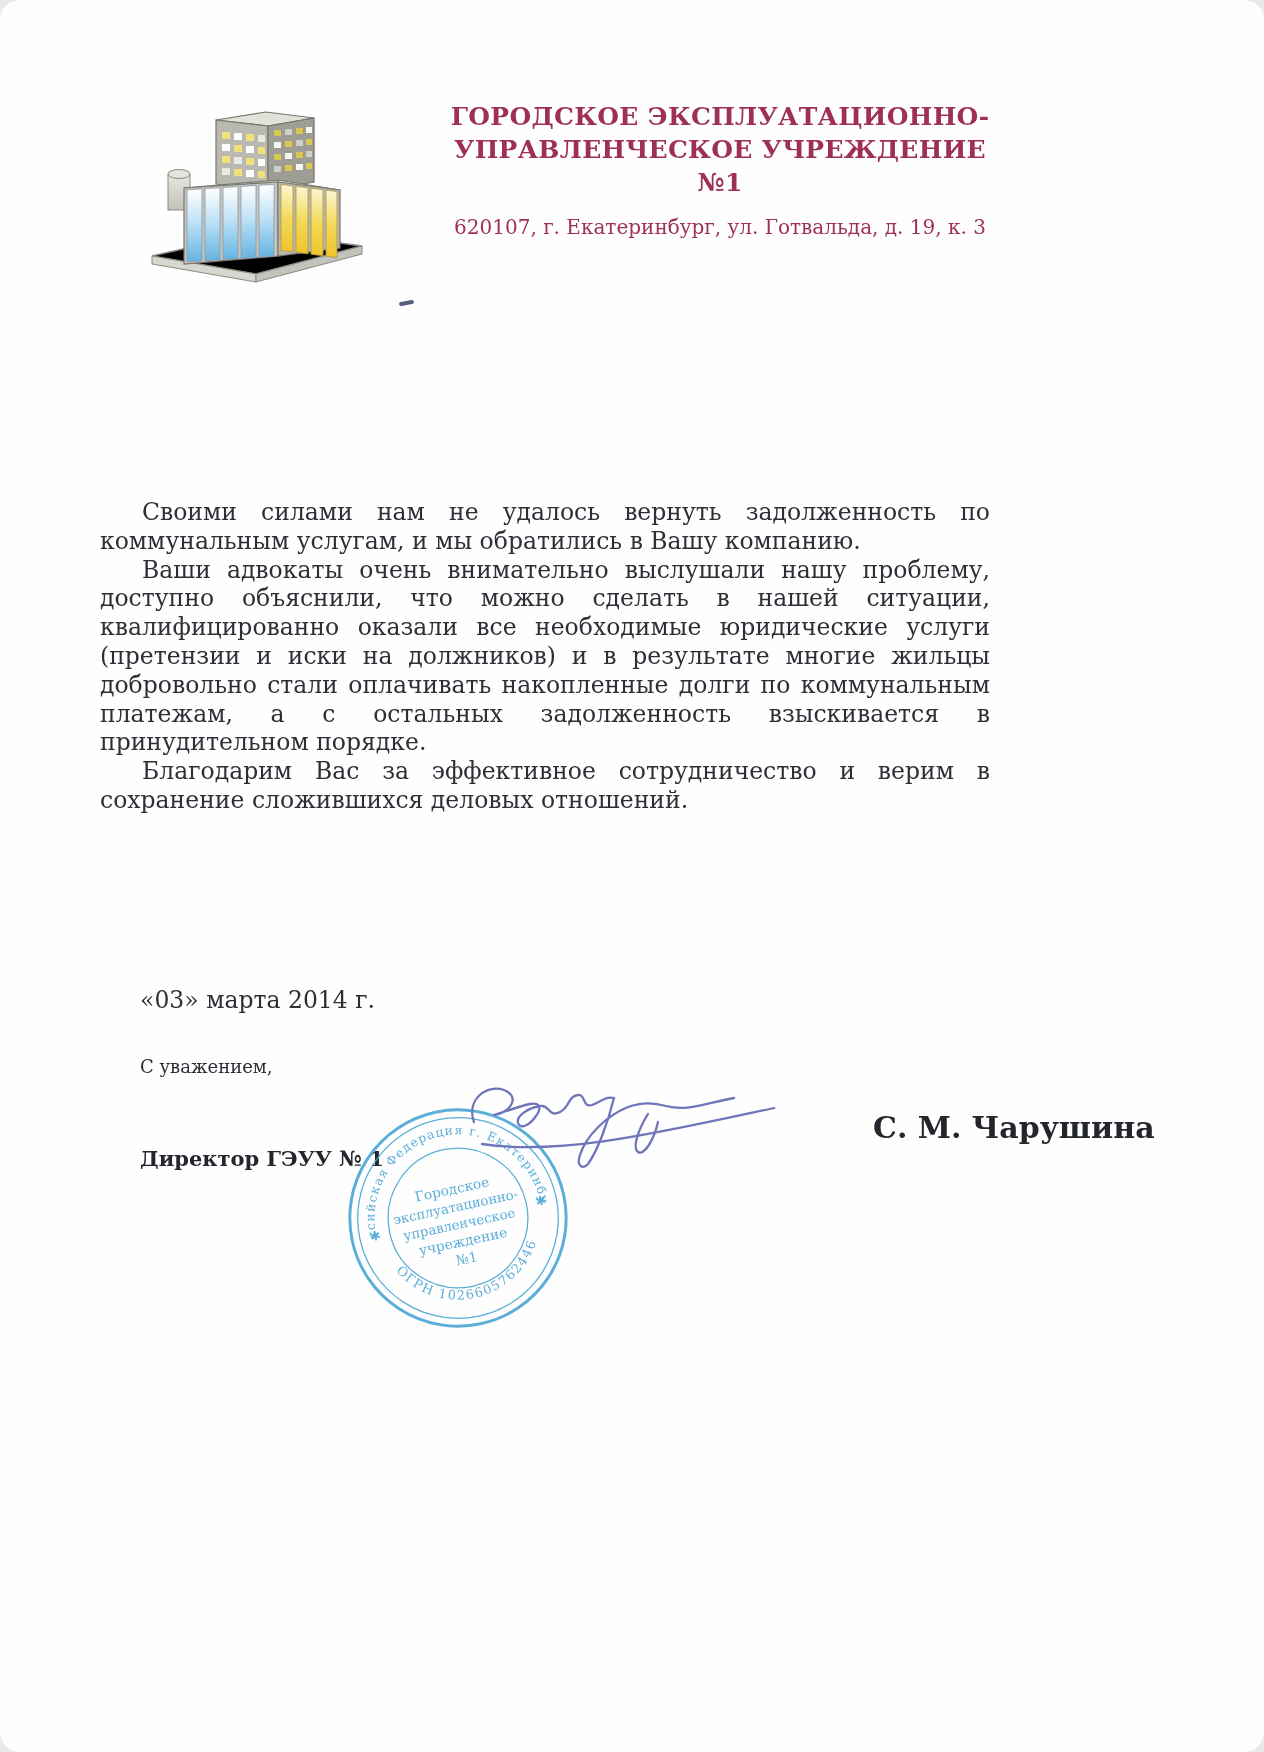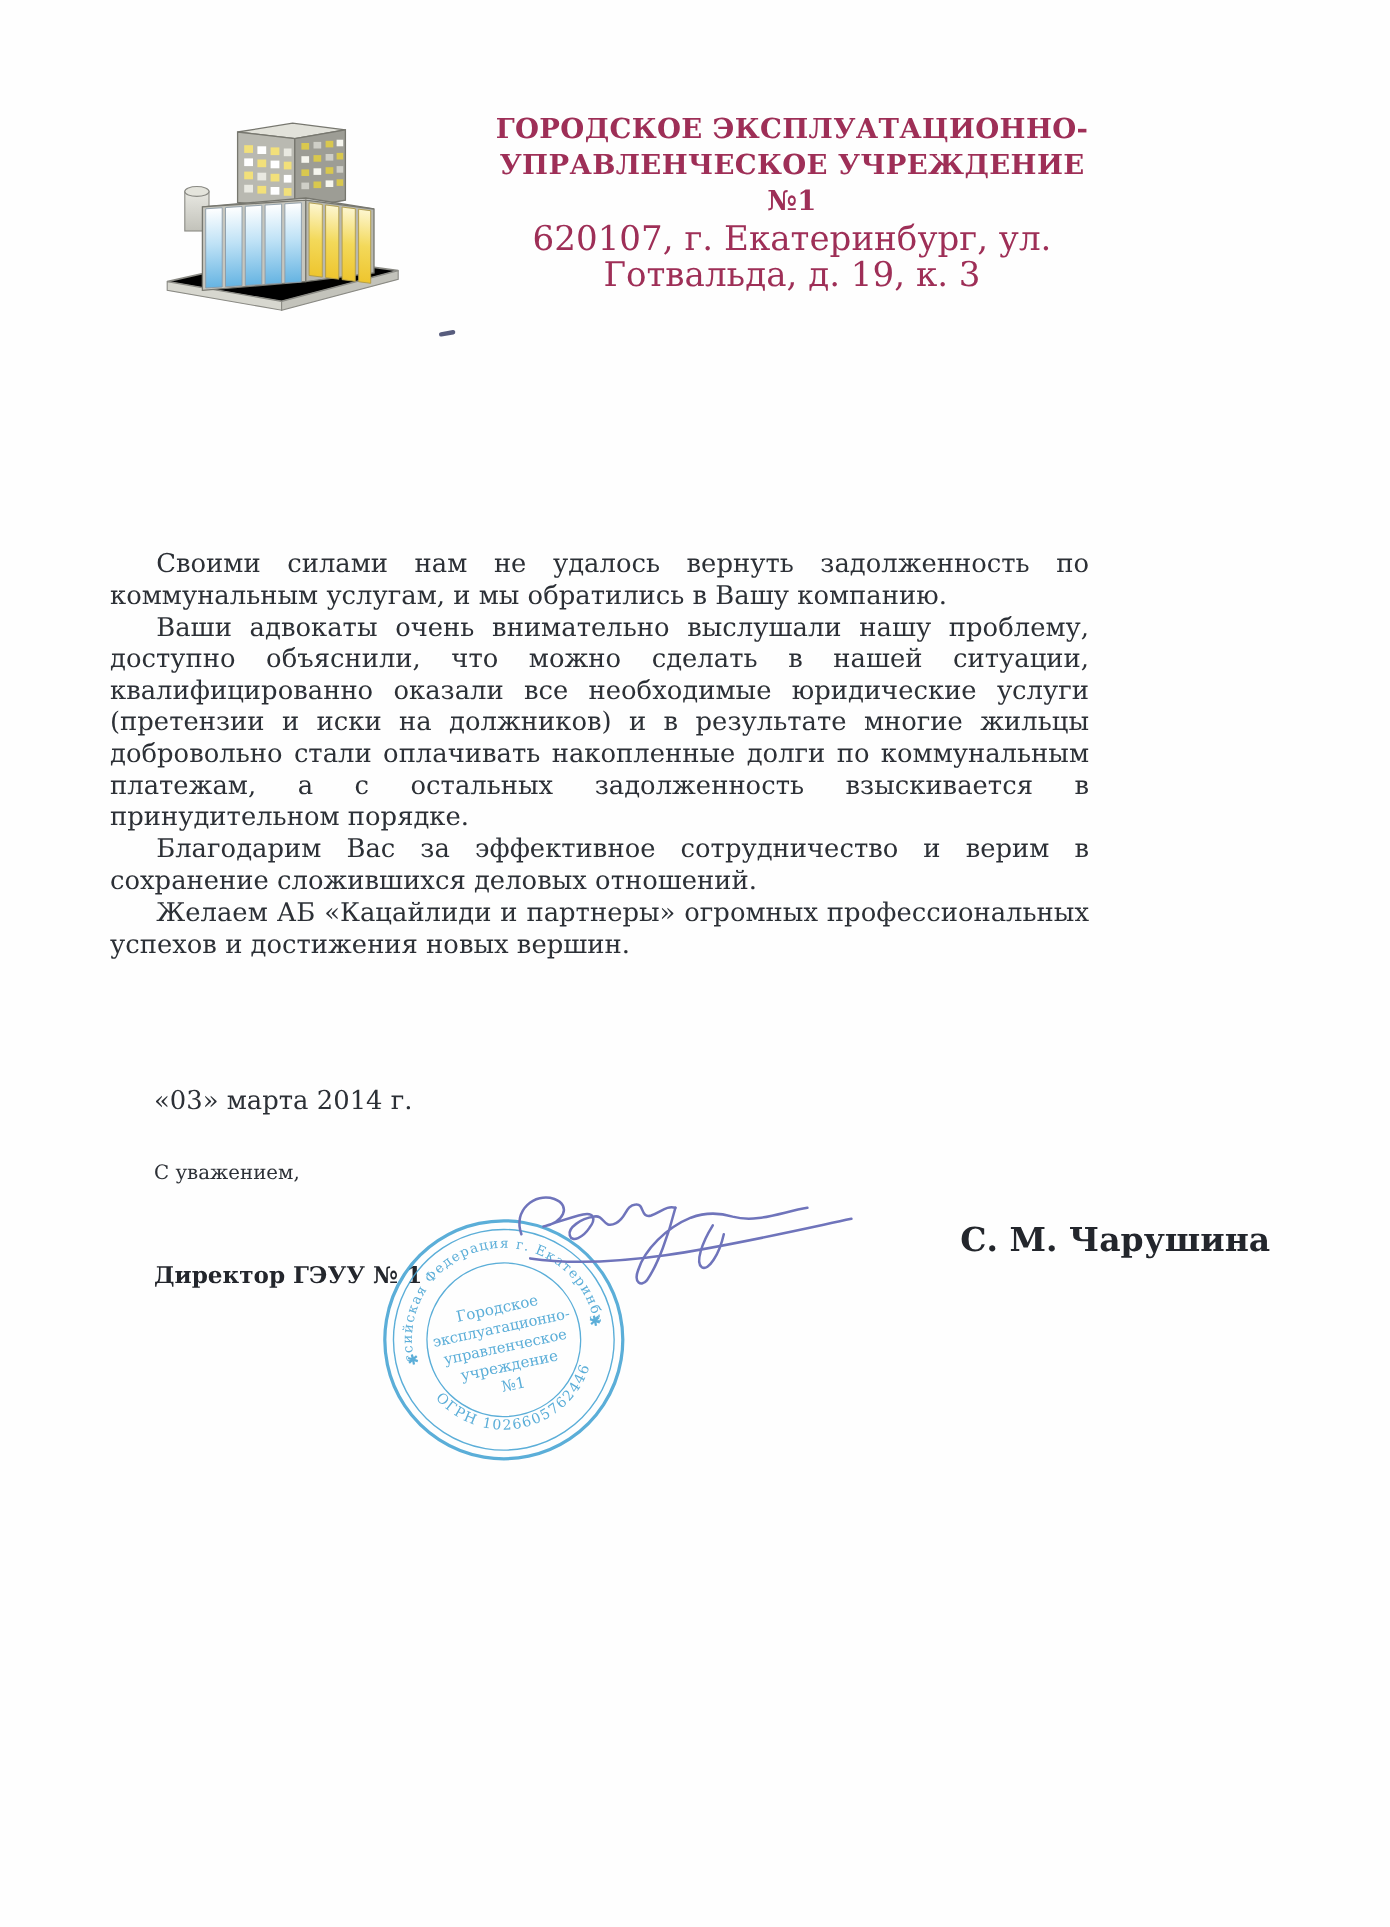--- a/index.html
+++ b/index.html
@@ -6,29 +6,29 @@
     --header_accent:#9e2f57;
     --body_text:#2c3036;
     --stamp_blue:#45a3d3;
     --signature_ink:#6f74bb;
   }
   *{margin:0;padding:0;box-sizing:border-box;}
   html,body{background:#e9e9e9;}
   .page{
     position:relative;width:1264px;height:1752px;background:#fefefe;
     font-family:"DejaVu Serif","Liberation Serif",serif;color:var(--body_text);
-    overflow:hidden;margin:0 auto;
+    overflow:hidden;margin:0 auto;border-radius:20px;
   }
   .logo{position:absolute;left:138px;top:88px;width:232px;height:200px;}
   .header-text{
     position:absolute;left:430px;top:100px;width:580px;text-align:center;
     color:var(--header_accent);
   }
   .header-text .org{font-size:25px;font-weight:700;line-height:33px;letter-spacing:.3px;}
-  .header-text .addr{font-size:31px;font-weight:400;line-height:33px;margin-top:2px;}
+  .header-text .addr{font-size:20px;font-weight:400;line-height:33px;margin-top:12px;}
   .ink-dash{
     position:absolute;left:399px;top:301px;width:15px;height:4px;border-radius:2px;
     background:#3a3f66;transform:rotate(-10deg);opacity:.85;
   }
   .title{
     position:absolute;left:100px;top:413px;width:955px;text-align:center;
     font-size:26px;font-weight:700;letter-spacing:.4px;color:#262b31;
   }
   .body-block{
     position:absolute;left:100px;top:498px;width:890px;
@@ -136,21 +136,20 @@
     <div class="addr">620107, г. Екатеринбург, ул. Готвальда, д. 19, к. 3</div>
   </div>
 
   <div class="ink-dash"></div>
 
 
   <div class="body-block">
     <p>Своими силами нам не удалось вернуть задолженность по коммунальным услугам, и мы обратились в Вашу компанию.</p>
     <p>Ваши адвокаты очень внимательно выслушали нашу проблему, доступно объяснили, что можно сделать в нашей ситуации, квалифицированно оказали все необходимые юридические услуги (претензии и иски на должников) и в результате  многие жильцы добровольно стали оплачивать накопленные долги по коммунальным платежам, а с остальных задолженность взыскивается в принудительном порядке.</p>
     <p>Благодарим Вас за эффективное сотрудничество и верим в сохранение сложившихся деловых отношений.</p>
-    <p>Желаем АБ «Кацайлиди и партнеры» огромных профессиональных успехов и достижения новых вершин.</p>
   </div>
 
   <div class="date-line">«03» марта 2014 г.</div>
   <div class="closing-line">С уважением,</div>
   <div class="sig-title">Директор ГЭУУ № 1</div>
   <div class="sig-name">С. М. Чарушина</div>
 
   <svg class="stamp" viewBox="0 0 240 240" aria-hidden="true">
     <g transform="rotate(-12 120 120)" fill="none" stroke="var(--stamp_blue)">
       <circle cx="120" cy="120" r="110" stroke-width="3"></circle>

